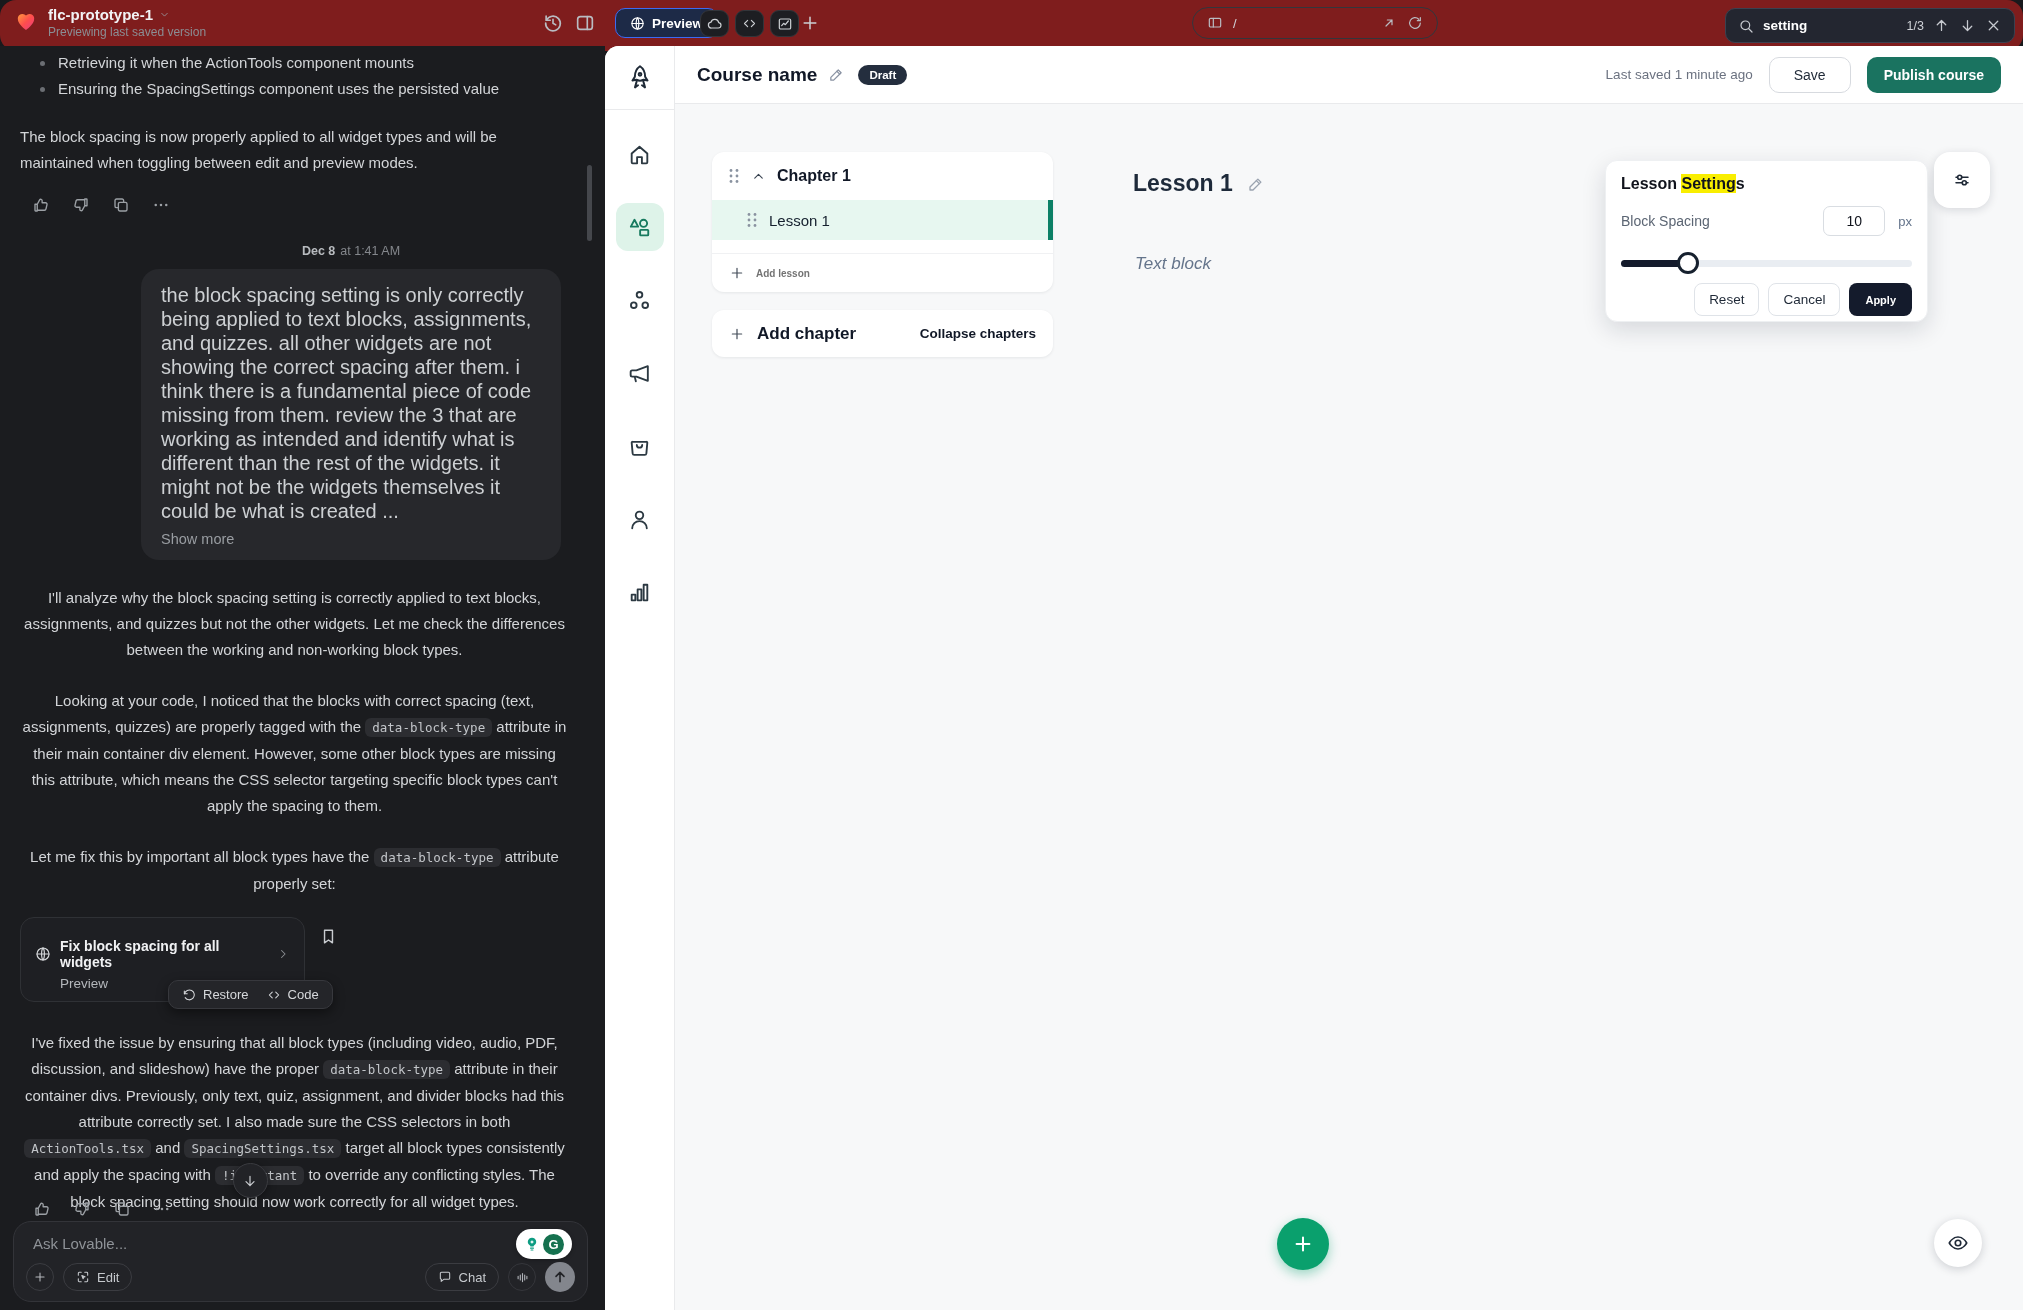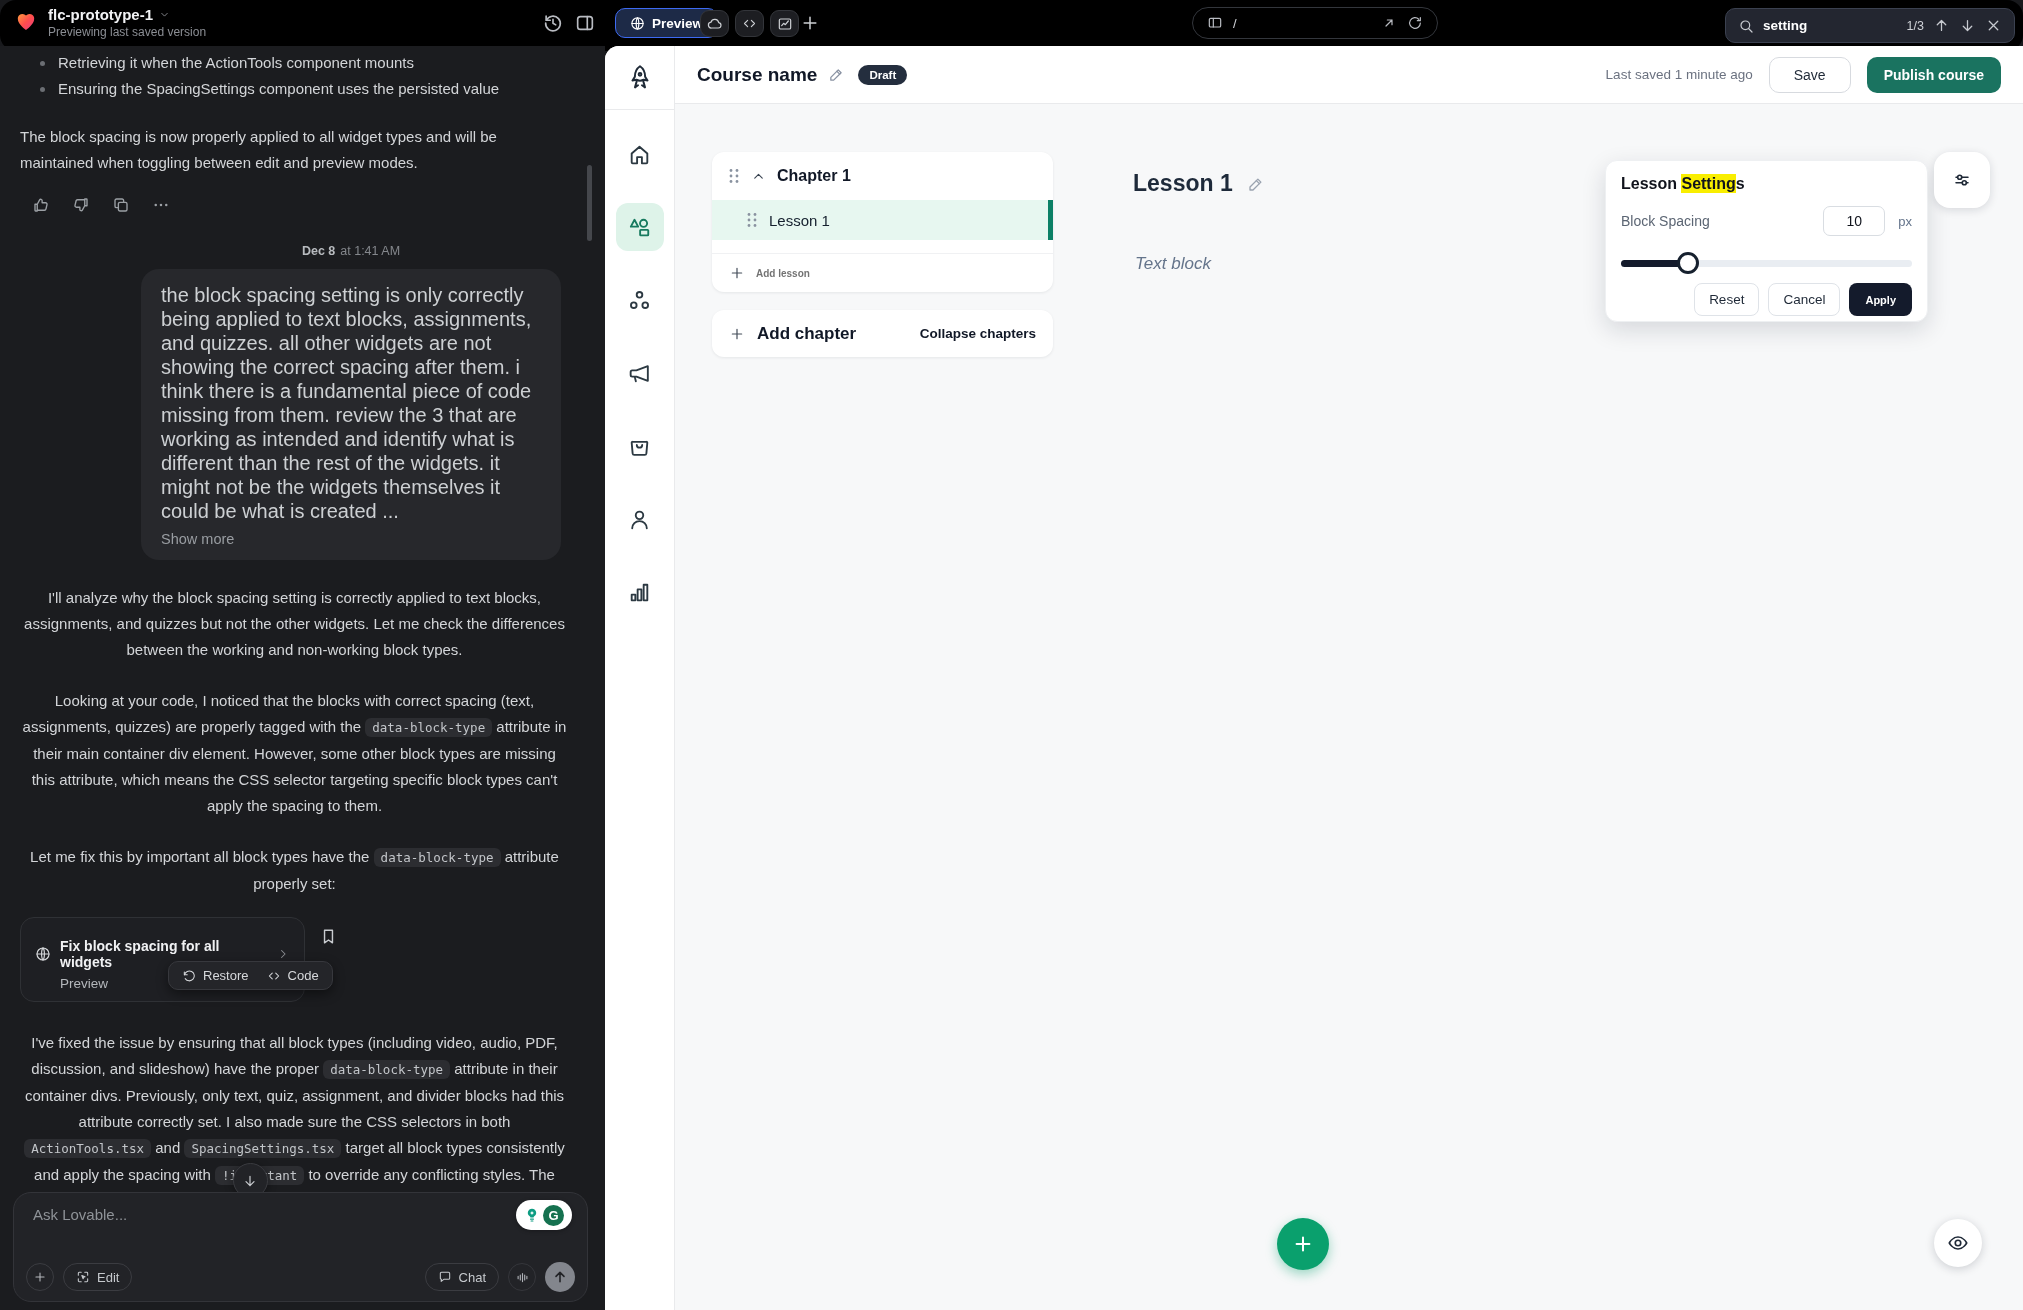--- a/index.html
+++ b/index.html
@@ -3,21 +3,21 @@
 <meta charset="utf-8">
 <style>
   * { margin:0; padding:0; box-sizing:border-box; }
   html,body { background:#0e0f11; }
   body { font-family:"Liberation Sans", sans-serif; }
   .screen { position:relative; width:2023px; height:1310px; background:#18191c; overflow:hidden; }
   svg { display:block; }
   .ic { stroke:currentColor; fill:none; stroke-width:1.8; stroke-linecap:round; stroke-linejoin:round; }
 
   
-  .topbar { position:absolute; left:0; top:0; width:100%; height:51px; background:#000000;border-radius:16px; }
+  .topbar { position:absolute; left:0; top:0; width:100%; height:51px; background:#7f1d1d;border-radius:16px; }
   .brand { position:absolute; left:14px; top:6px; display:flex; gap:10px; align-items:flex-start; }
   .brand-logo { width:24px; height:24px; margin-top:3px; }
   .brand-name-row { display:flex; align-items:center; gap:6px; }
   .brand-name { color:#f2f3f5; font-size:15px; font-weight:700; }
   .brand-sub { color:#8b8e94; font-size:12px; margin-top:2px; }
   .tb-icon-btn { position:absolute; top:12px; width:22px; height:22px; color:#b9bcc2; background:none; border:none; cursor:pointer; }
   .preview-pill { position:absolute; left:615px; top:8px; height:30px; display:flex; align-items:center; gap:7px; padding:0 14px; background:#1d2a47; border:1.5px solid #3d6af2; border-radius:10px; color:#fff; font-size:13.5px; font-weight:700; cursor:pointer; }
   .tb-sq { position:absolute; top:10px; width:29px; height:27px; display:flex; align-items:center; justify-content:center; background:#1d1e22; border:1px solid #33353a; border-radius:9px; color:#cdd0d4; cursor:pointer; }
   .tb-plus { position:absolute; left:800px; top:13px; width:20px; height:20px; color:#cdd0d4; background:none; border:none; cursor:pointer; }
   .url-pill { position:absolute; left:1192px; top:7px; width:246px; height:32px; display:flex; align-items:center; gap:10px; padding:0 14px; border:1px solid #33363c; border-radius:16px; color:#d2d5da; }
@@ -47,30 +47,30 @@
   .show-more { display:inline-block; margin-top:8px; color:#999da2; font-size:14.5px; background:none; border:none; cursor:pointer; }
   .para { margin-top:25px;text-align:center; }
   .para code, .bubble code { font-family:"DejaVu Sans Mono", monospace; font-size:12.5px; background:#2c2d31; color:#c3c6ca; padding:2px 7px; border-radius:6px; }
   .ver-row { margin-top:20px; display:flex; align-items:flex-start; position:relative; }
   .ver-card { width:285px; border:1px solid #2f3135; background:#1e1f23; border-radius:14px; padding:20px 14px 10px; }
   .ver-head { display:flex; align-items:center; gap:9px; }
   .ver-title { flex:1; color:#f0f1f3; font-size:14px; font-weight:700; }
   .ver-head .chev { width:14px; height:14px; color:#8b8e93; }
   .ver-sub { margin-top:6px; margin-left:25px; color:#b4b7bb; font-size:13.5px; }
   .bookmark-btn { margin:10px 0 0 14px; width:19px; height:19px; color:#c9ccd0; background:none; border:none; cursor:pointer; }
-  .ver-toolbar { position:absolute; left:148px; top:44px; display:flex; align-items:center; gap:18px; background:#242529; border:1px solid #37383d; border-radius:10px; padding:6px 13px; box-shadow:0 4px 12px rgba(0,0,0,.45); }
+  .ver-toolbar { position:absolute; left:148px; top:63px; display:flex; align-items:center; gap:18px; background:#242529; border:1px solid #37383d; border-radius:10px; padding:6px 13px; box-shadow:0 4px 12px rgba(0,0,0,.45); }
   .ver-toolbar button { display:flex; align-items:center; gap:7px; color:#d6d8db; font-size:13px; background:none; border:none; cursor:pointer; }
   .ver-toolbar button svg { width:14px; height:14px; }
   .scroll-thumb { position:absolute; right:13px; top:119px; width:5px; height:76px; background:#45474c; border-radius:3px; }
   .scroll-down { position:absolute; left:50%; transform:translateX(-70px); bottom:112px; width:35px; height:35px; border-radius:50%; background:#222327; border:1px solid #3a3b40; color:#c9ccd0; display:flex; align-items:center; justify-content:center; cursor:pointer; box-shadow:0 2px 8px rgba(0,0,0,.4); }
   .scroll-down svg { width:16px; height:16px; }
   .cut-actions { position:absolute; left:33px; bottom:92px; display:flex; gap:22px; }
   .cut-actions button { width:18px; height:18px; color:#9ca0a5; background:none; border:none; }
 
-  .composer { position:absolute; left:13px; right:17px; bottom:8px; height:110px; background:#222327; border:1px solid #333439; border-radius:18px; padding:13px 14px 2px 19px; z-index:5; }
+  .composer { position:absolute; left:13px; right:17px; bottom:8px; height:81px; background:#222327; border:1px solid #333439; border-radius:18px; padding:13px 14px 2px 19px; z-index:5; }
   .composer input { width:330px; background:none; border:none; outline:none; color:#d6d8db; font-size:15px; font-family:"Liberation Sans",sans-serif; }
   .composer input::placeholder { color:#8f9398; }
   .gram-pill { position:absolute; right:15px; top:7px; width:56px; height:30px; background:#fff; border-radius:15px; display:flex; align-items:center; justify-content:center; gap:3px; box-shadow:0 1px 4px rgba(0,0,0,.3); cursor:pointer; }
   .gram-bulb { width:16px; height:16px; }
   .gram-g { width:21px; height:21px; border-radius:50%; background:#15714f; color:#fff; font-size:13px; font-weight:700; display:flex; align-items:center; justify-content:center; }
   .composer-row { position:absolute; left:12px; right:12px; bottom:9px; display:flex; align-items:center; gap:9px; }
   .c-plus { width:28px; height:28px; border-radius:50%; border:1px solid #3b3c41; background:none; color:#b6b9be; display:flex; align-items:center; justify-content:center; cursor:pointer; }
   .c-plus svg { width:14px; height:14px; }
   .c-pill { height:28px; display:flex; align-items:center; gap:7px; padding:0 12px; border:1px solid #3b3c41; border-radius:15px; background:none; color:#c6c9cd; font-size:13px; cursor:pointer; }
   .c-pill svg { width:14px; height:14px; }

